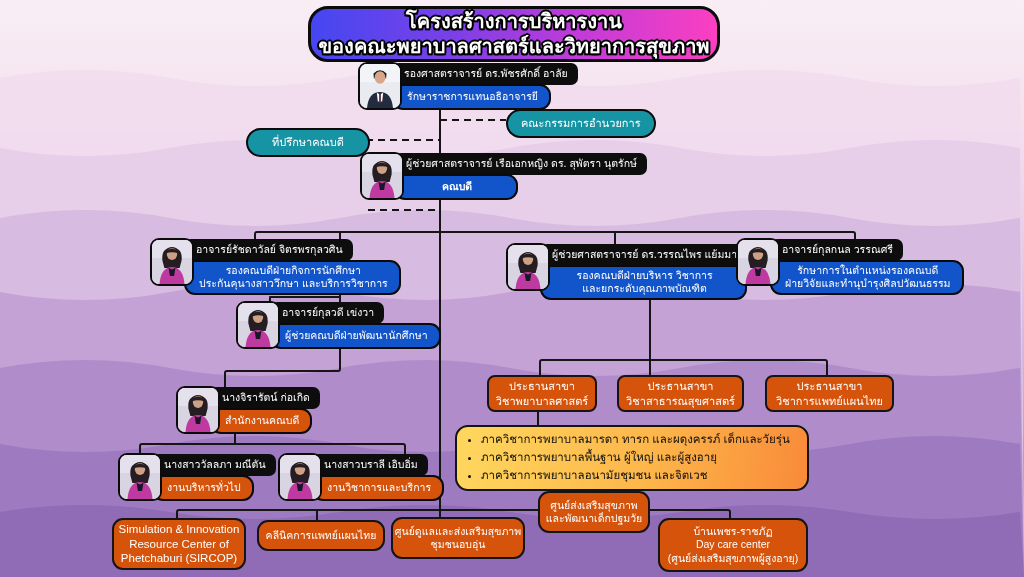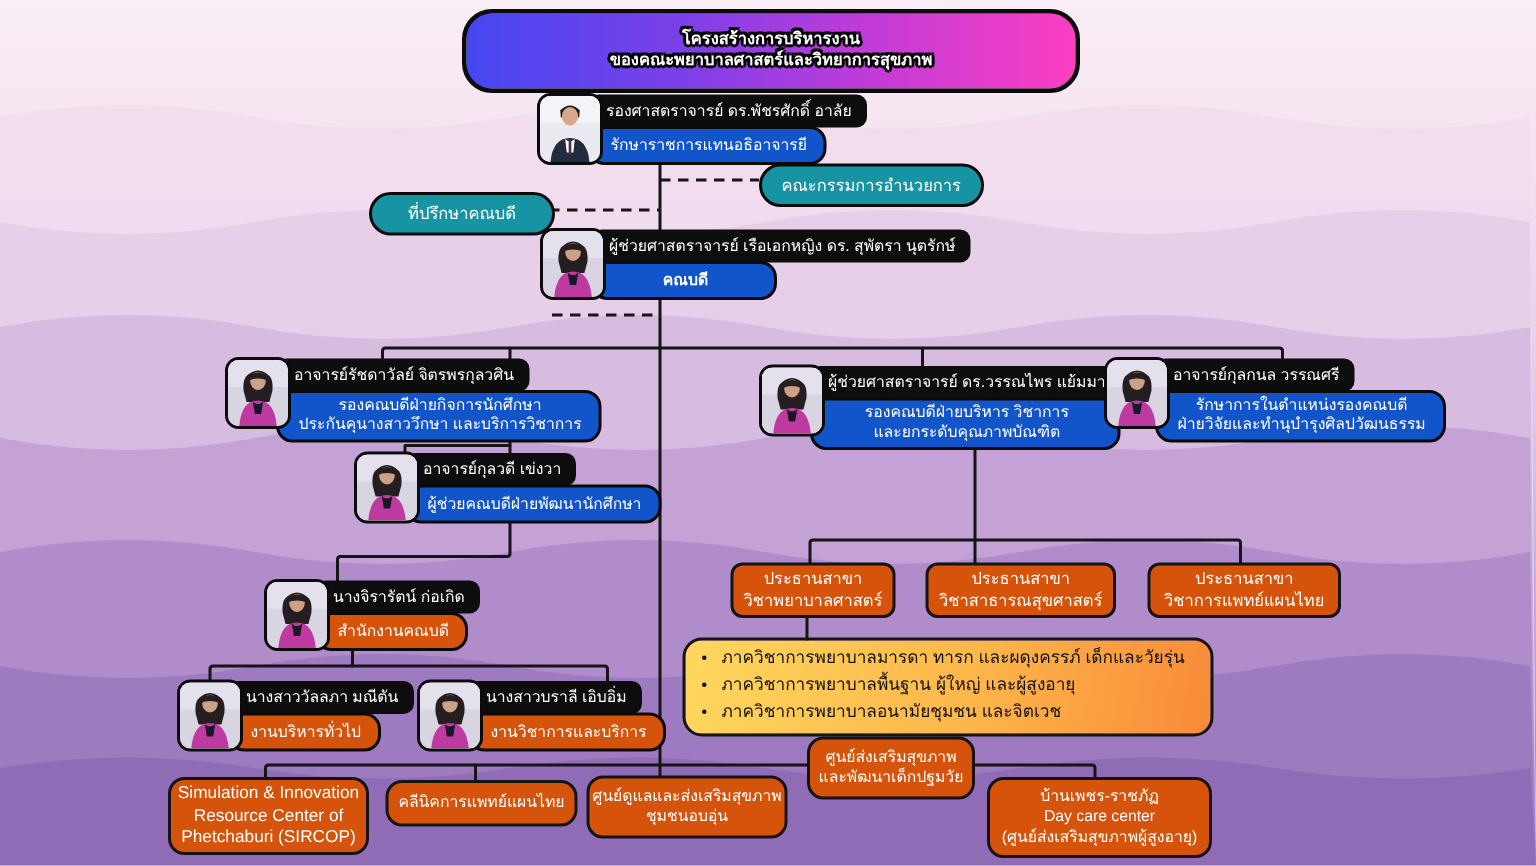--- a/index.html
+++ b/index.html
@@ -6,21 +6,21 @@
   body{font-family:"Liberation Sans","DejaVu Sans",sans-serif;}
   .stage{position:relative;width:1024px;height:577px;overflow:hidden;
          background:linear-gradient(180deg,#f9eef5 0%,#f4e2ef 20%,#e9d2ea 38%,#d9bfe2 55%,#c5a5d8 72%,#ab8aca 88%,#9a77c2 100%);}
   .waves{position:absolute;inset:0;z-index:0;}
   .connectors{position:absolute;inset:0;z-index:1;}
 
   
   .title-pill{position:absolute;left:308px;top:6px;width:406px;height:50px;z-index:3;
     background:linear-gradient(90deg,#4547f1 0%,#7b40e8 35%,#c03bd9 65%,#fb3fc1 100%);
     border:3px solid #0b0b0b;border-radius:20px;display:flex;flex-direction:column;
-    align-items:center;justify-content:center;color:#fff;font-weight:bold;font-size:11px;line-height:1.25;
+    align-items:center;justify-content:center;color:#fff;font-weight:bold;font-size:20px;line-height:1.25;
     text-shadow:-1.5px -1.5px 0 #000,1.5px -1.5px 0 #000,-1.5px 1.5px 0 #000,1.5px 1.5px 0 #000,0 2px 0 #000,0 -2px 0 #000,2px 0 0 #000,-2px 0 0 #000;}
 
   
   .person{position:absolute;z-index:2;}
   .photo{position:absolute;left:0;top:0;width:40px;height:44px;border:2px solid #0b0b0b;border-radius:9px;
          overflow:hidden;z-index:2;background:#dcd7e6;}
   .photo svg{display:block;width:100%;height:100%;}
   .labels{position:absolute;left:34px;top:1px;display:flex;flex-direction:column;align-items:flex-start;z-index:1;}
   .name-badge{background:#0d0d0d;color:#fff;font-size:10.5px;white-space:nowrap;
               border-radius:7px;padding:2px 10px 3px 12px;}

